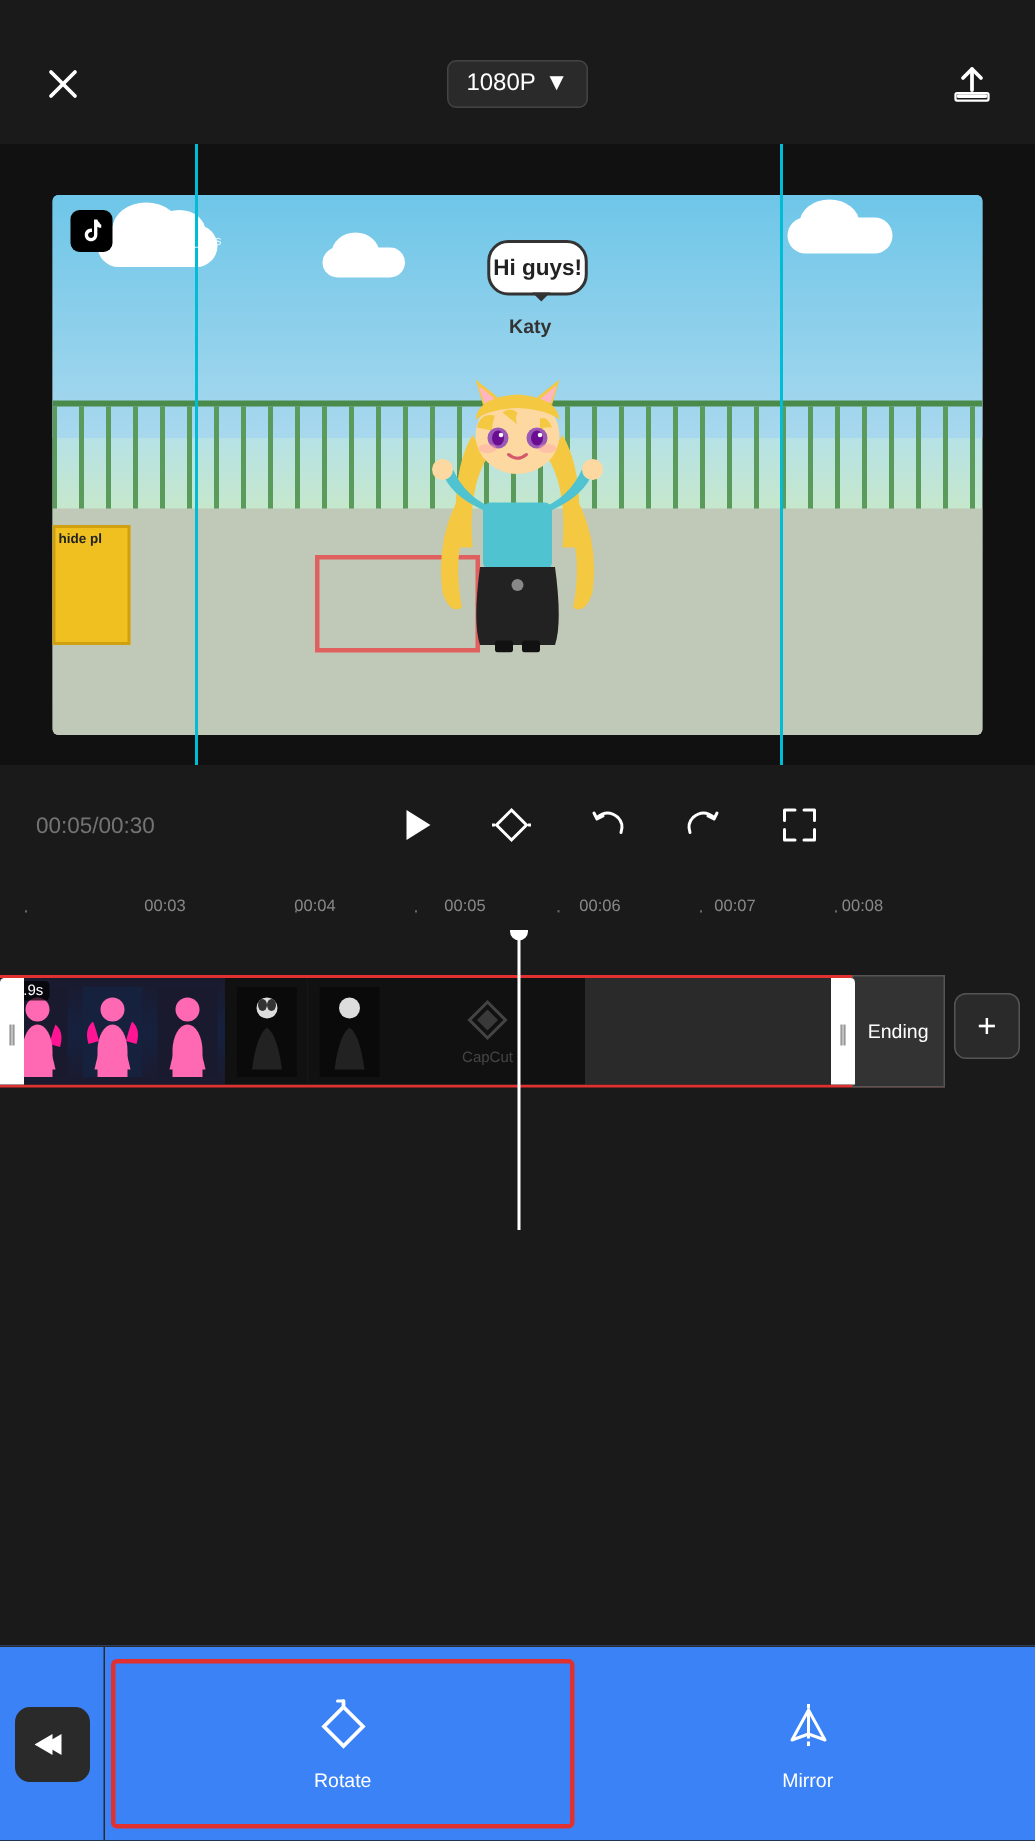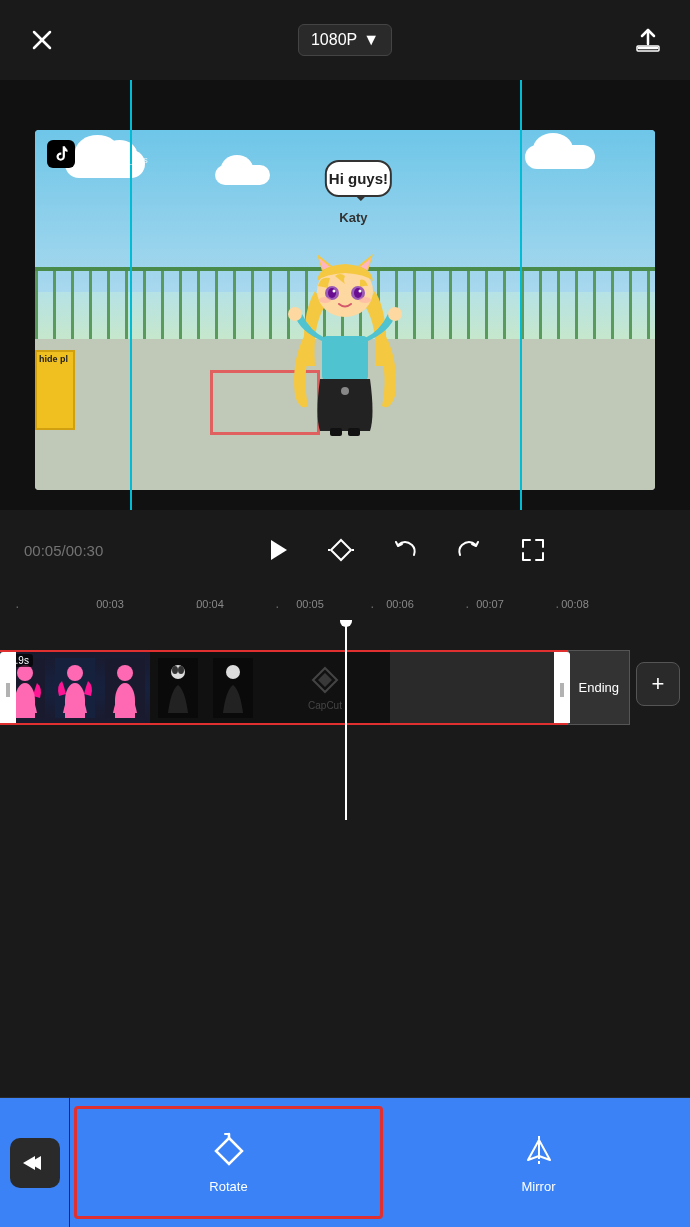--- a/index.html
+++ b/index.html
@@ -8,21 +8,21 @@
       height: 1227px;
       background: #1a1a1a;
       font-family: -apple-system, BlinkMacSystemFont, 'Segoe UI', sans-serif;
       overflow: hidden;
       position: relative;
     }
 
     
     .header {
       position: absolute;
-      top: 0; left: 0; right: 0;
+      top: 16px; left: 0; right: 0;
       height: 80px;
       background: #1a1a1a;
       display: flex;
       align-items: center;
       justify-content: space-between;
       padding: 0 24px;
       z-index: 10;
     }
     .header-close {
       width: 36px;
@@ -204,21 +204,21 @@
       font-size: 13px;
       font-weight: 600;
       z-index: 8;
     }
 
     
     .left-side-elem {
       position: absolute;
       left: 0;
       bottom: 60px;
-      width: 40px;
+      width: 52px;
       height: 80px;
       background: #f0c020;
       border: 2px solid #d0a010;
     }
 
     
     .controls-area {
       position: absolute;
       top: 510px;
       left: 0; right: 0;

